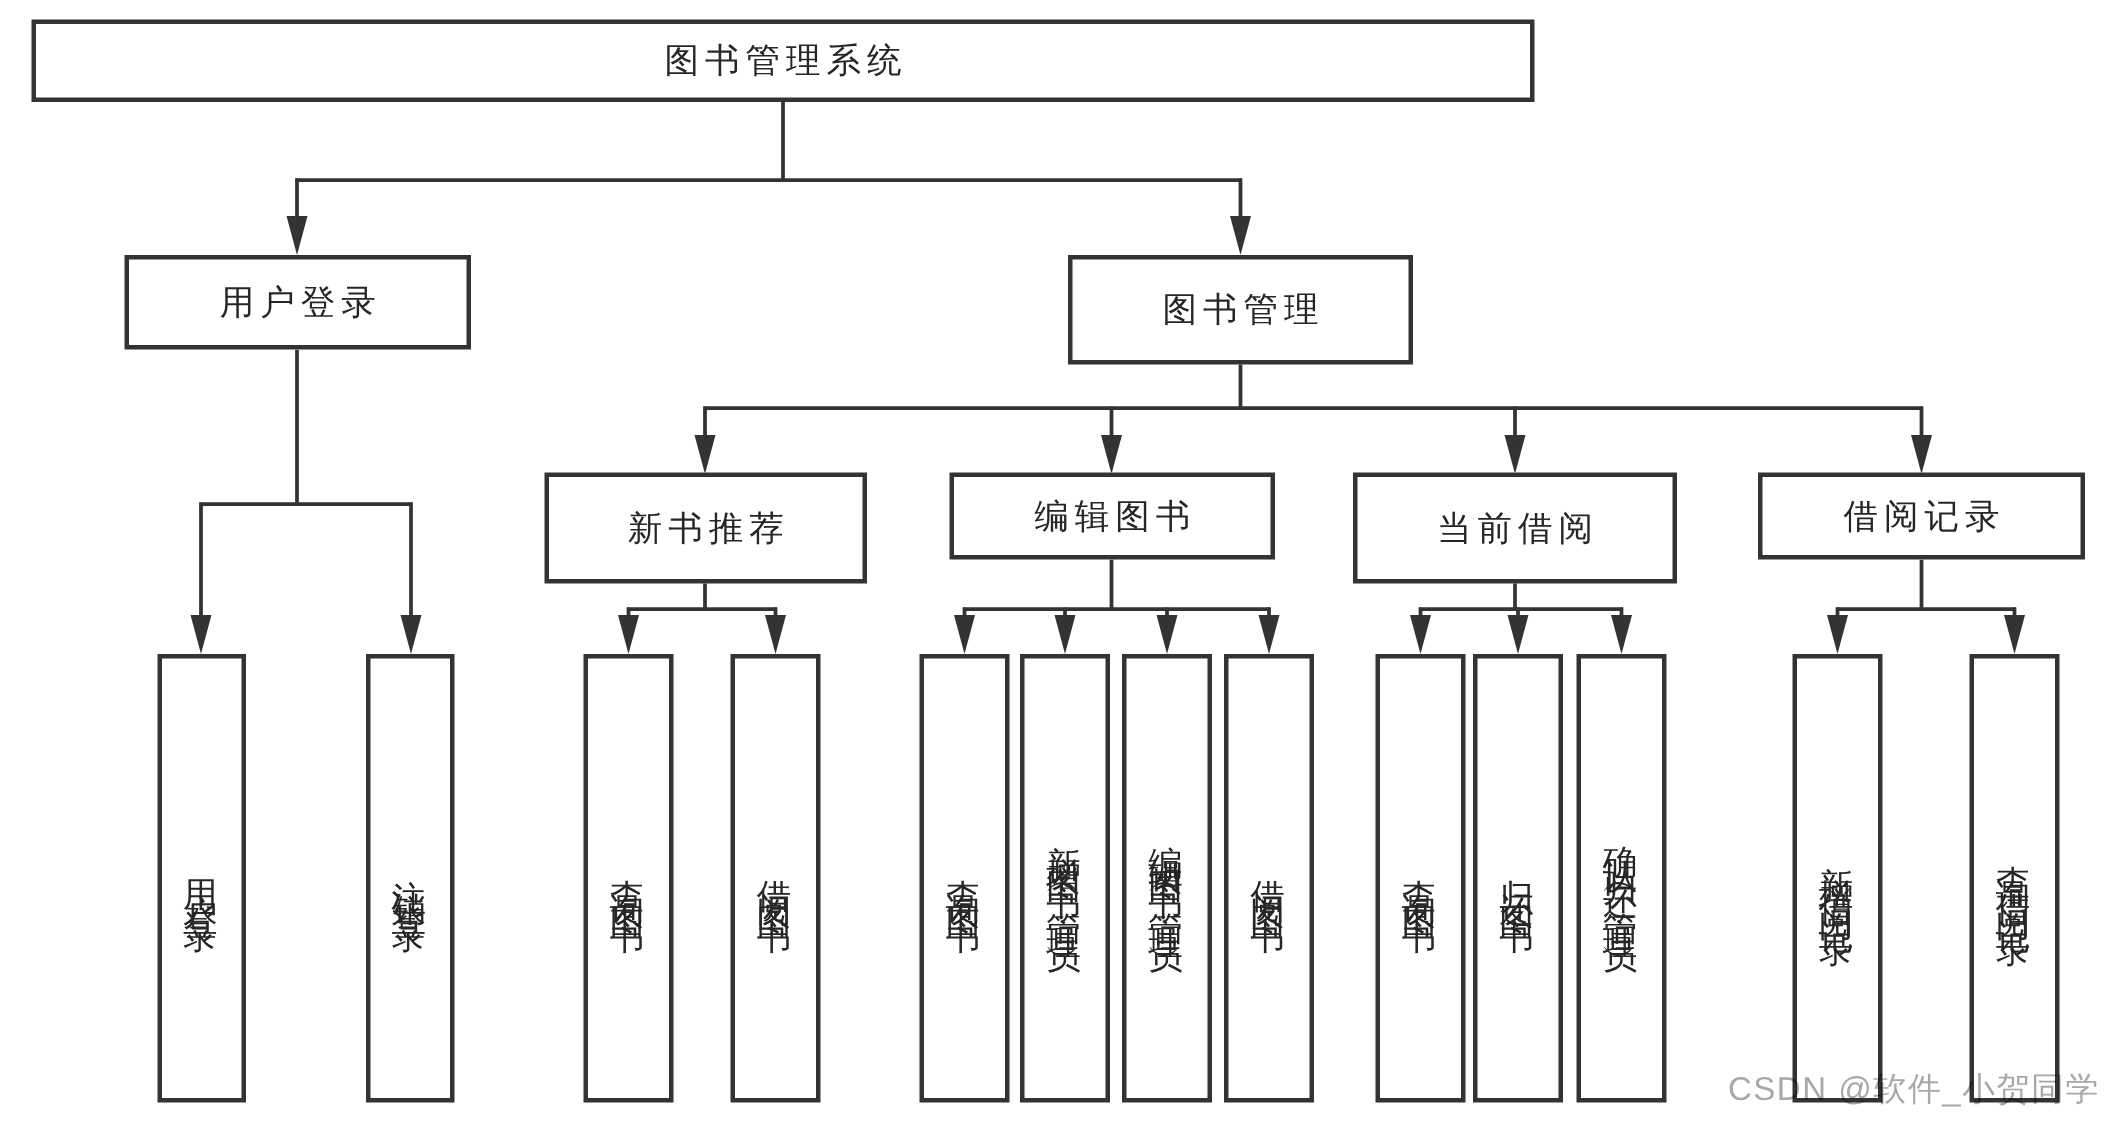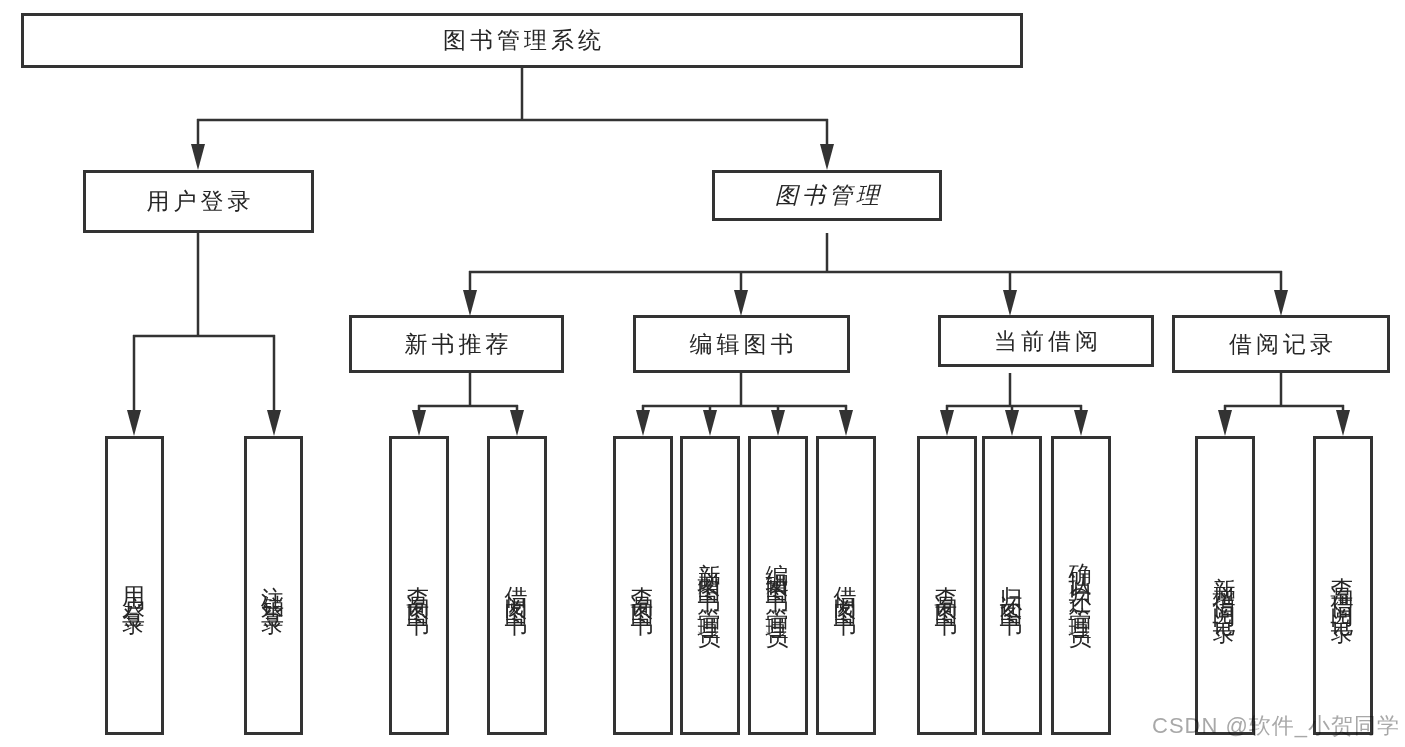--- a/index.html
+++ b/index.html
@@ -132,31 +132,31 @@
     </g>
   </svg>
 
   <div class="box" style="left:21px; top:13px; width:1002px; height:55px;">
     <span class="hlabel">图书管理系统</span>
   </div>
 
   <div class="box" style="left:83px; top:170px; width:231px; height:63px;">
     <span class="hlabel">用户登录</span>
   </div>
-  <div class="box" style="left:712px; top:170px; width:230px; height:51px;font-style:italic;">
+  <div class="box" style="left:712px; top:170px; width:230px; height:73px;">
     <span class="hlabel">图书管理</span>
   </div>
 
-  <div class="box" style="left:349px; top:315px; width:215px; height:58px;">
+  <div class="box" style="left:363px; top:315px; width:215px; height:74px;">
     <span class="hlabel">新书推荐</span>
   </div>
   <div class="box" style="left:633px; top:315px; width:217px; height:58px;">
     <span class="hlabel">编辑图书</span>
   </div>
-  <div class="box" style="left:938px; top:315px; width:216px; height:52px;align-items:center;">
+  <div class="box" style="left:902px; top:315px; width:216px; height:74px;align-items:center;">
     <span class="hlabel">当前借阅</span>
   </div>
   <div class="box" style="left:1172px; top:315px; width:218px; height:58px;">
     <span class="hlabel">借阅记录</span>
   </div>
 
   <div class="box vbox" style="left:105px; top:436px; width:59px; height:299px;">
     <span class="vlabel">用户登录</span>
   </div>
   <div class="box vbox" style="left:244px; top:436px; width:59px; height:299px;">

